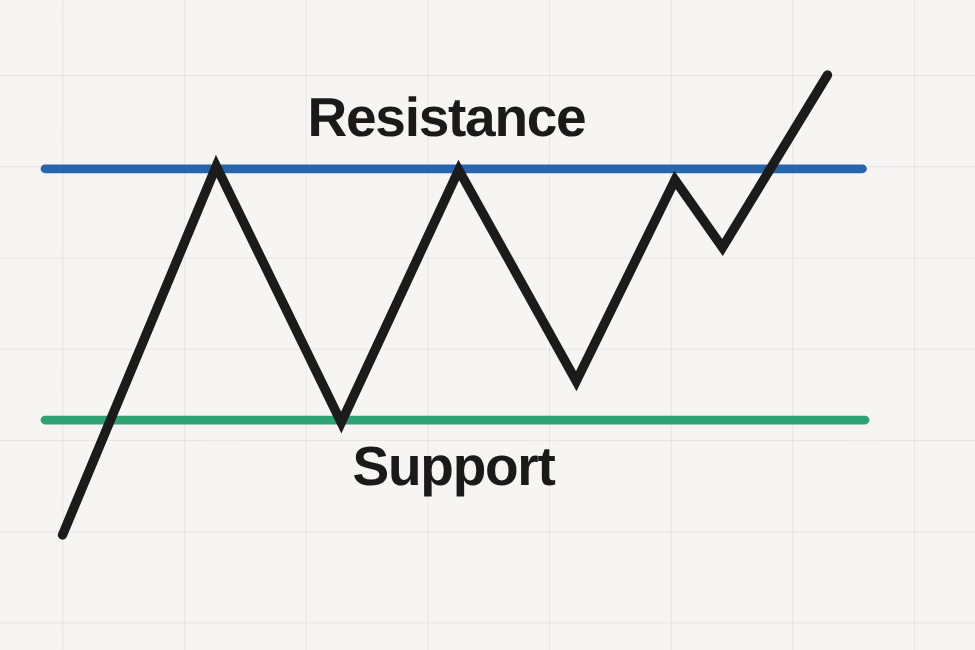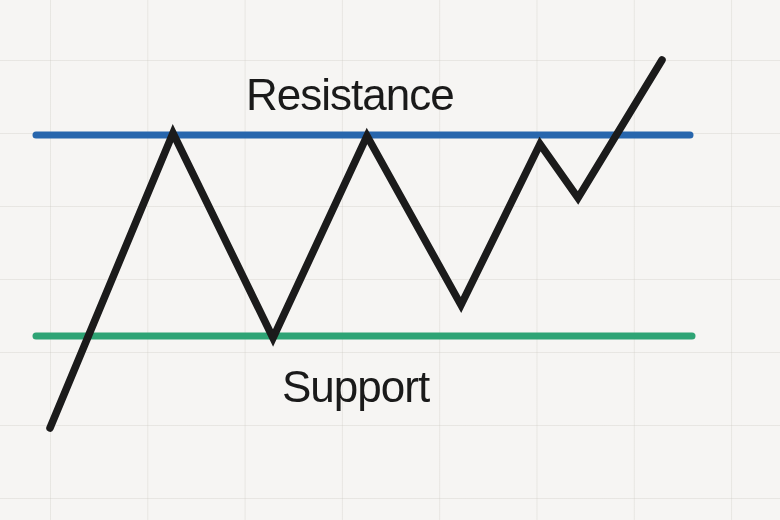--- a/index.html
+++ b/index.html
@@ -30,30 +30,30 @@
   }
   svg.pattern {
     position: absolute;
     inset: 0;
     width: 780px;
     height: 520px;
     display: block;
   }
   .label {
     position: absolute;
-    font-weight: 400;
+    font-weight: 700;
     font-size: 44px;
     line-height: 1.05;
     letter-spacing: -1px;
     color: var(--text);
     white-space: nowrap;
     user-select: none;
   }
   .label-resistance { left: 246px; top: 72px; }
-  .label-support    { left: 282px; top: 364px; }
+  .label-support    { left: 282px; top: 351px; }
 </style>
 </head>
 <body>
 
 <div class="canvas">
 
   <svg class="pattern" viewBox="0 0 780 520" xmlns="http://www.w3.org/2000/svg" aria-hidden="true">
     <line stroke-linecap="round" fill="none" x1="36" x2="690" y1="135" y2="135" stroke="#2766AD" stroke-width="7"></line>
     <line stroke-linecap="round" fill="none" x1="36" x2="692" y1="336" y2="336" stroke="#2EA475" stroke-width="7"></line>
     <polyline stroke-linecap="round" stroke-linejoin="miter" fill="none" points="50,428 173,133 273,338 367,136 461,305 540,144 578,198 662,60" stroke="#1B1B1B" stroke-width="7.5"></polyline>

